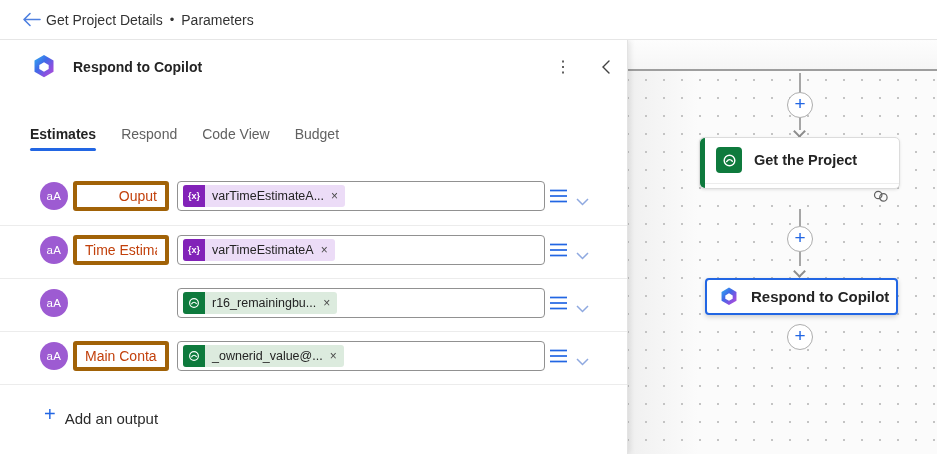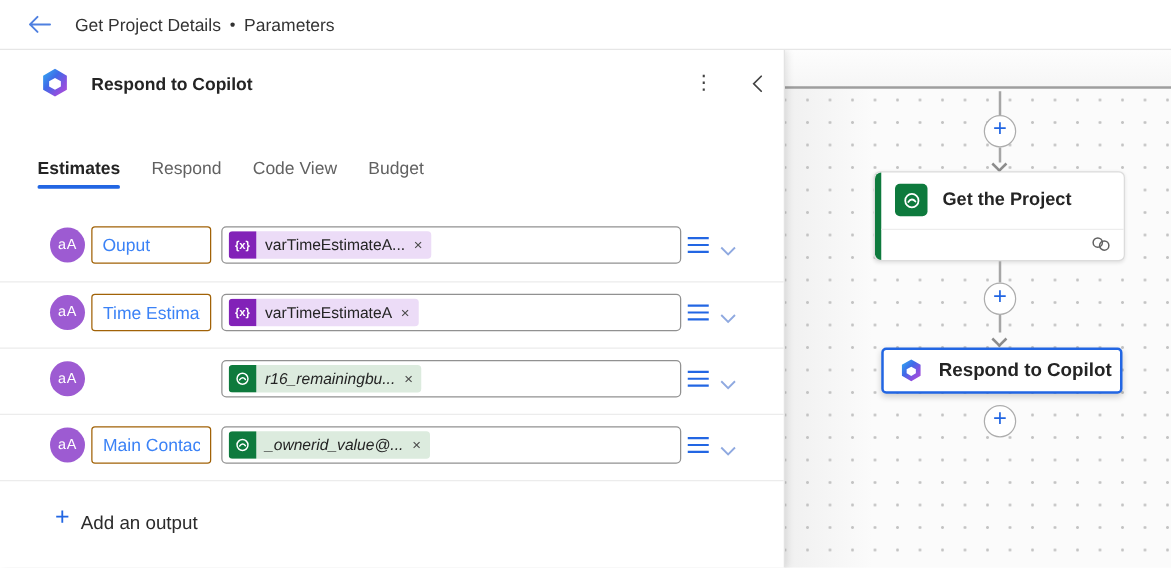--- a/index.html
+++ b/index.html
@@ -3,21 +3,21 @@
 <meta charset="utf-8">
 <style>
   * { margin:0; padding:0; box-sizing:border-box; }
   html,body { width:937px; height:454px; overflow:hidden; background:#fff;
     font-family:"Liberation Sans", sans-serif; color:#242424; }
 
   
   .topbar { position:absolute; left:0; top:0; width:937px; height:40px; background:#fff;
     border-bottom:1px solid #e6e6e6; display:flex; align-items:center; padding-left:22px; z-index:5; }
   .back-btn { width:22px; height:16px; display:flex; align-items:center; cursor:pointer; }
-  .topbar-title { margin-left:16px; font-size:14px; color:#333; }
+  .topbar-title { margin-left:2px; font-size:14px; color:#333; }
   .topbar-sep { margin:0 7px; font-size:13px; color:#333; }
   .topbar-status { font-size:14px; color:#333; }
 
   
   .panel { position:absolute; left:0; top:40px; width:628px; height:414px; background:#fff;
     border-right:1px solid #e3e3e3; box-shadow:2px 0 6px rgba(0,0,0,.10); z-index:3; }
 
   .panel-header { position:absolute; top:13px; left:30px; right:14px; height:28px;
     display:flex; align-items:center; }
   .copilot-badge { width:28px; height:28px; flex:0 0 auto; }
@@ -31,31 +31,31 @@
   .tab.active::after { content:""; position:absolute; left:0; right:0; bottom:0; height:3px;
     border-radius:2px; background:var(--accent); }
 
   .param-row { position:absolute; left:0; width:100%; height:30px; }
   .row-1 { top:141px; } .row-2 { top:195px; } .row-3 { top:248px; } .row-4 { top:301px; }
 
   .type-avatar { position:absolute; left:40px; top:1px; width:28px; height:28px; border-radius:50%;
     background:var(--avatar-purple); color:#fff; font-size:11.5px; display:flex; align-items:center;
     justify-content:center; letter-spacing:.5px; }
 
-  .label-box { position:absolute; left:73px; top:0; width:96px; height:30px; border:1px solid #a16207;
-    border-radius:3px; font-size:14px; color:#3b82f6; padding:0 8px; background:#fff;
-    font-family:"Liberation Sans", sans-serif; }
+  .label-box { position:absolute; left:73px; top:0; width:96px; height:30px; border:4px solid #a16207;
+    border-radius:3px; font-size:14px; color:#c2410c; padding:0 8px; background:#fff;
+    font-family:"Liberation Sans", sans-serif;text-align:right; }
 
   .value-box { position:absolute; left:177px; top:0; width:368px; height:30px; border:1px solid #919191;
     border-radius:4px; background:#fff; display:flex; align-items:center; padding-left:5px; cursor:text; }
 
   .token { height:22px; display:inline-flex; align-items:center; border-radius:3px; overflow:hidden;
     font-size:12.5px; color:#242424; cursor:pointer; }
   .token.expression { background:var(--pill-purple-bg); }
-  .token.dataverse  { background:var(--pill-green-bg);font-style:italic; }
+  .token.dataverse  { background:var(--pill-green-bg); }
   .token-badge { width:22px; height:22px; display:flex; align-items:center; justify-content:center;
     color:#fff; font-size:9px; font-weight:700; }
   .token.expression .token-badge { background:var(--variable-purple); }
   .token-badge.green { background:var(--dataverse-green); }
   .token-text { padding:0 4px 0 7px; white-space:nowrap; }
   .token-remove { padding:0 7px 0 3px; font-size:12px; color:#4a4a4a; cursor:pointer; }
 
   .menu-btn { position:absolute; left:550px; top:8px; width:18px; height:14px; cursor:pointer; }
   .dd-btn { position:absolute; left:576px; top:11px; width:14px; height:8px; cursor:pointer; }
 
@@ -86,21 +86,21 @@
   .arrowhead { position:absolute; width:9px; height:9px; border-left:2px solid #8c8c8c;
     border-bottom:2px solid #8c8c8c; transform:rotate(-45deg); }
   .ah-1 { left:167px; top:87px; } .ah-2 { left:167px; top:227px; }
 
   .plus-circle { position:absolute; width:26px; height:26px; border-radius:50%; background:#fff;
     border:1px solid #adadad; color:var(--accent); font-size:19px; line-height:22px; text-align:center;
     cursor:pointer; }
   .pc-1 { left:159px; top:52px; } .pc-2 { left:159px; top:186px; } .pc-3 { left:159px; top:284px; }
 
   .node { position:absolute; background:#fff; cursor:pointer; }
-  .node-get { left:71px; top:97px; width:201px; height:72px; border:1px solid #dcdcdc;
+  .node-get { left:71px; top:97px; width:201px; height:52px; border:1px solid #dcdcdc;
     border-radius:5px; box-shadow:0 1px 3px rgba(0,0,0,.10);text-align:right; }
   .node-stripe { position:absolute; left:0; top:0; bottom:0; width:5px;
     background:var(--dataverse-green); border-radius:5px 0 0 5px; }
   .node-get-header { position:absolute; left:16px; top:9px; display:flex; align-items:center; gap:12px; }
   .dv-square { width:26px; height:26px; border-radius:4px; background:var(--dataverse-green);
     display:flex; align-items:center; justify-content:center; }
   .node-get-title { font-size:14.5px; font-weight:700; color:#242424; }
   .node-divider { position:absolute; left:5px; right:0; top:45px; height:1px; background:#ededed; }
   .node-footer-icon { position:absolute; right:10px; top:51px; cursor:pointer; }
 

